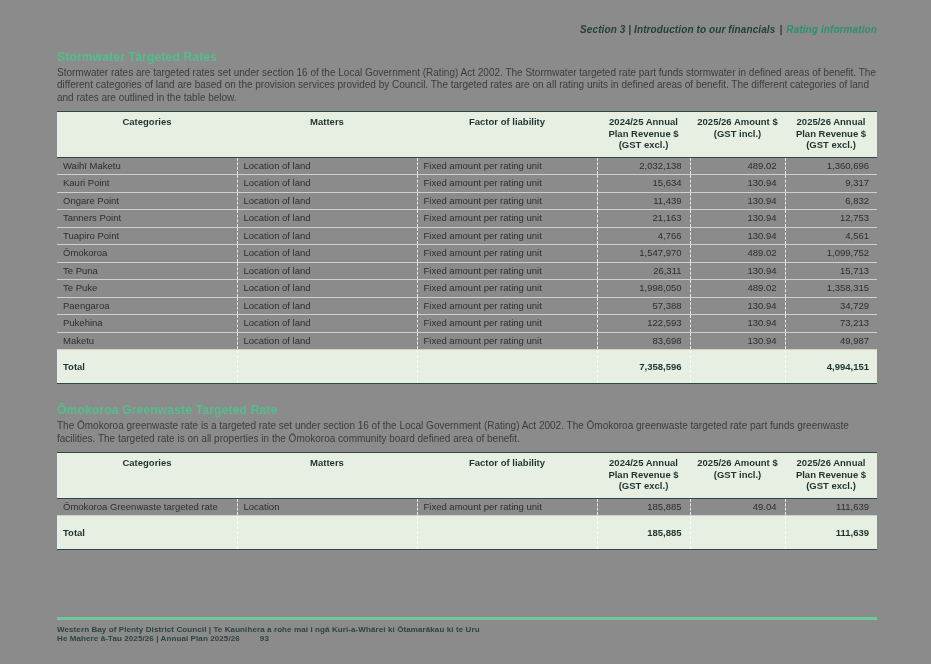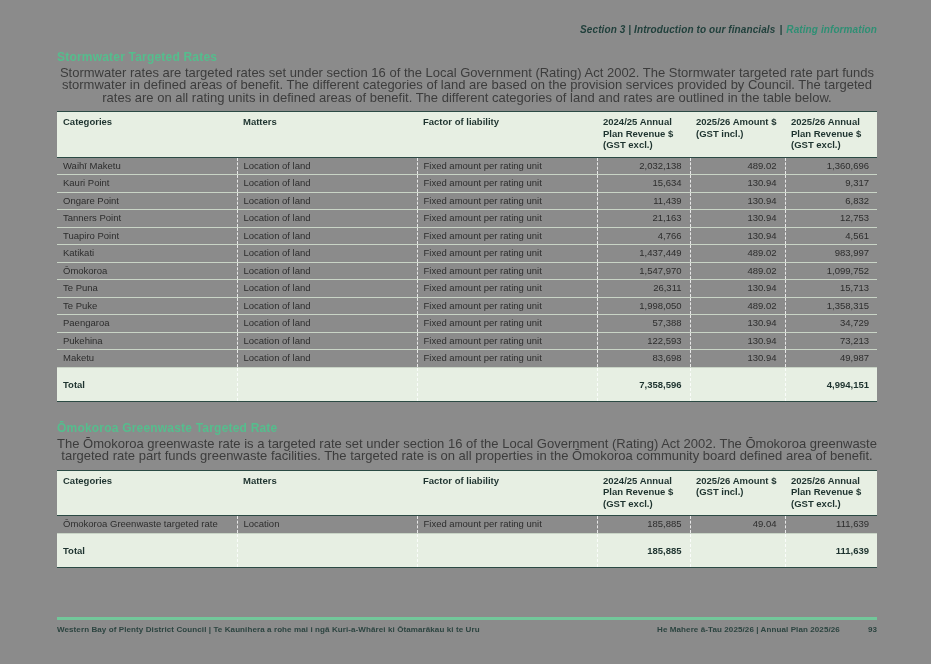--- a/index.html
+++ b/index.html
@@ -16,30 +16,30 @@
     font-style:italic;
   }
   .breadcrumb .crumb-current{color:#2f8f74;}
   .breadcrumb .crumb-div{margin:0 4px;color:#21403c;}
   .main{position:absolute;top:50px;left:57px;width:820px;}
   h2.sec-heading{
     margin:0 0 3px 0;font-size:12px;font-weight:bold;color:#55bd8d;
     letter-spacing:.2px;
   }
   p.sec-paragraph{
-    margin:0 0 7px 0;font-size:13px;line-height:12.4px;color:#3c3c3c;text-align:center;
+    margin:0 0 7px 0;font-size:10px;line-height:12.4px;color:#3c3c3c;
   }
   table.rates{
     width:820px;border-collapse:collapse;table-layout:fixed;
     font-size:9.5px;color:#2d2d2d;
   }
   col.c1{width:180px}col.c2{width:180px}col.c3{width:180px}
   col.c4{width:93px}col.c5{width:95px}col.c6{width:92px}
   table.rates thead th{
-    background:#e7efe3;text-align:left;vertical-align:top;
+    background:#e7efe3;text-align:center;vertical-align:top;
     font-weight:bold;color:#1e332f;
     padding:4px 6px 6px 6px;line-height:11.5px;
     border-top:1px solid #2b4a44;border-bottom:1px solid #2b4a44;
   }
   table.rates tbody td{
     padding:3px 6px;line-height:10.5px;
     border-bottom:1px solid #c9d4c6;
     overflow:hidden;white-space:nowrap;
   }
   table.rates tbody td+td,
@@ -48,23 +48,23 @@
   table.rates tfoot td{
     background:#e7efe3;font-weight:bold;color:#1e332f;
     padding:11px 6px;line-height:11px;
     border-top:1px solid #2b4a44;border-bottom:1px solid #2b4a44;
   }
   .gap{height:19px;}
   .footer{position:absolute;left:57px;right:54px;top:617px;}
   .footer-rule{height:3px;background:#72c79a;margin-bottom:5px;}
   .footer-row{
     display:flex;justify-content:space-between;align-items:baseline;
-    font-size:8px;font-weight:bold;color:#2c4440;letter-spacing:.1px;
-  }
-  .footer-right{display:flex;gap:28px;align-items:flex-start;}
+    font-size:8px;font-weight:bold;color:#2c4440;letter-spacing:.1px;flex-direction:column;
+  }
+  .footer-right{display:flex;gap:20px;align-items:flex-start;}
 </style>
 </head>
 <body>
 
 <div class="breadcrumb">
   <span>Section 3 | Introduction to our financials</span><span class="crumb-div">|</span><span class="crumb-current">Rating information</span>
 </div>
 
 <div class="main">
 
@@ -125,28 +125,20 @@
         </tr>
         <tr>
           <td>Tuapiro Point</td>
           <td>Location of land</td>
           <td>Fixed amount per rating unit</td>
           <td class="num">4,766</td>
           <td class="num">130.94</td>
           <td class="num">4,561</td>
         </tr>
         <tr>
-          <td>Katikati</td>
-          <td>Location of land</td>
-          <td>Fixed amount per rating unit</td>
-          <td class="num">1,437,449</td>
-          <td class="num">489.02</td>
-          <td class="num">983,997</td>
-        </tr>
-        <tr>
           <td>Ōmokoroa</td>
           <td>Location of land</td>
           <td>Fixed amount per rating unit</td>
           <td class="num">1,547,970</td>
           <td class="num">489.02</td>
           <td class="num">1,099,752</td>
         </tr>
         <tr>
           <td>Te Puna</td>
           <td>Location of land</td>

